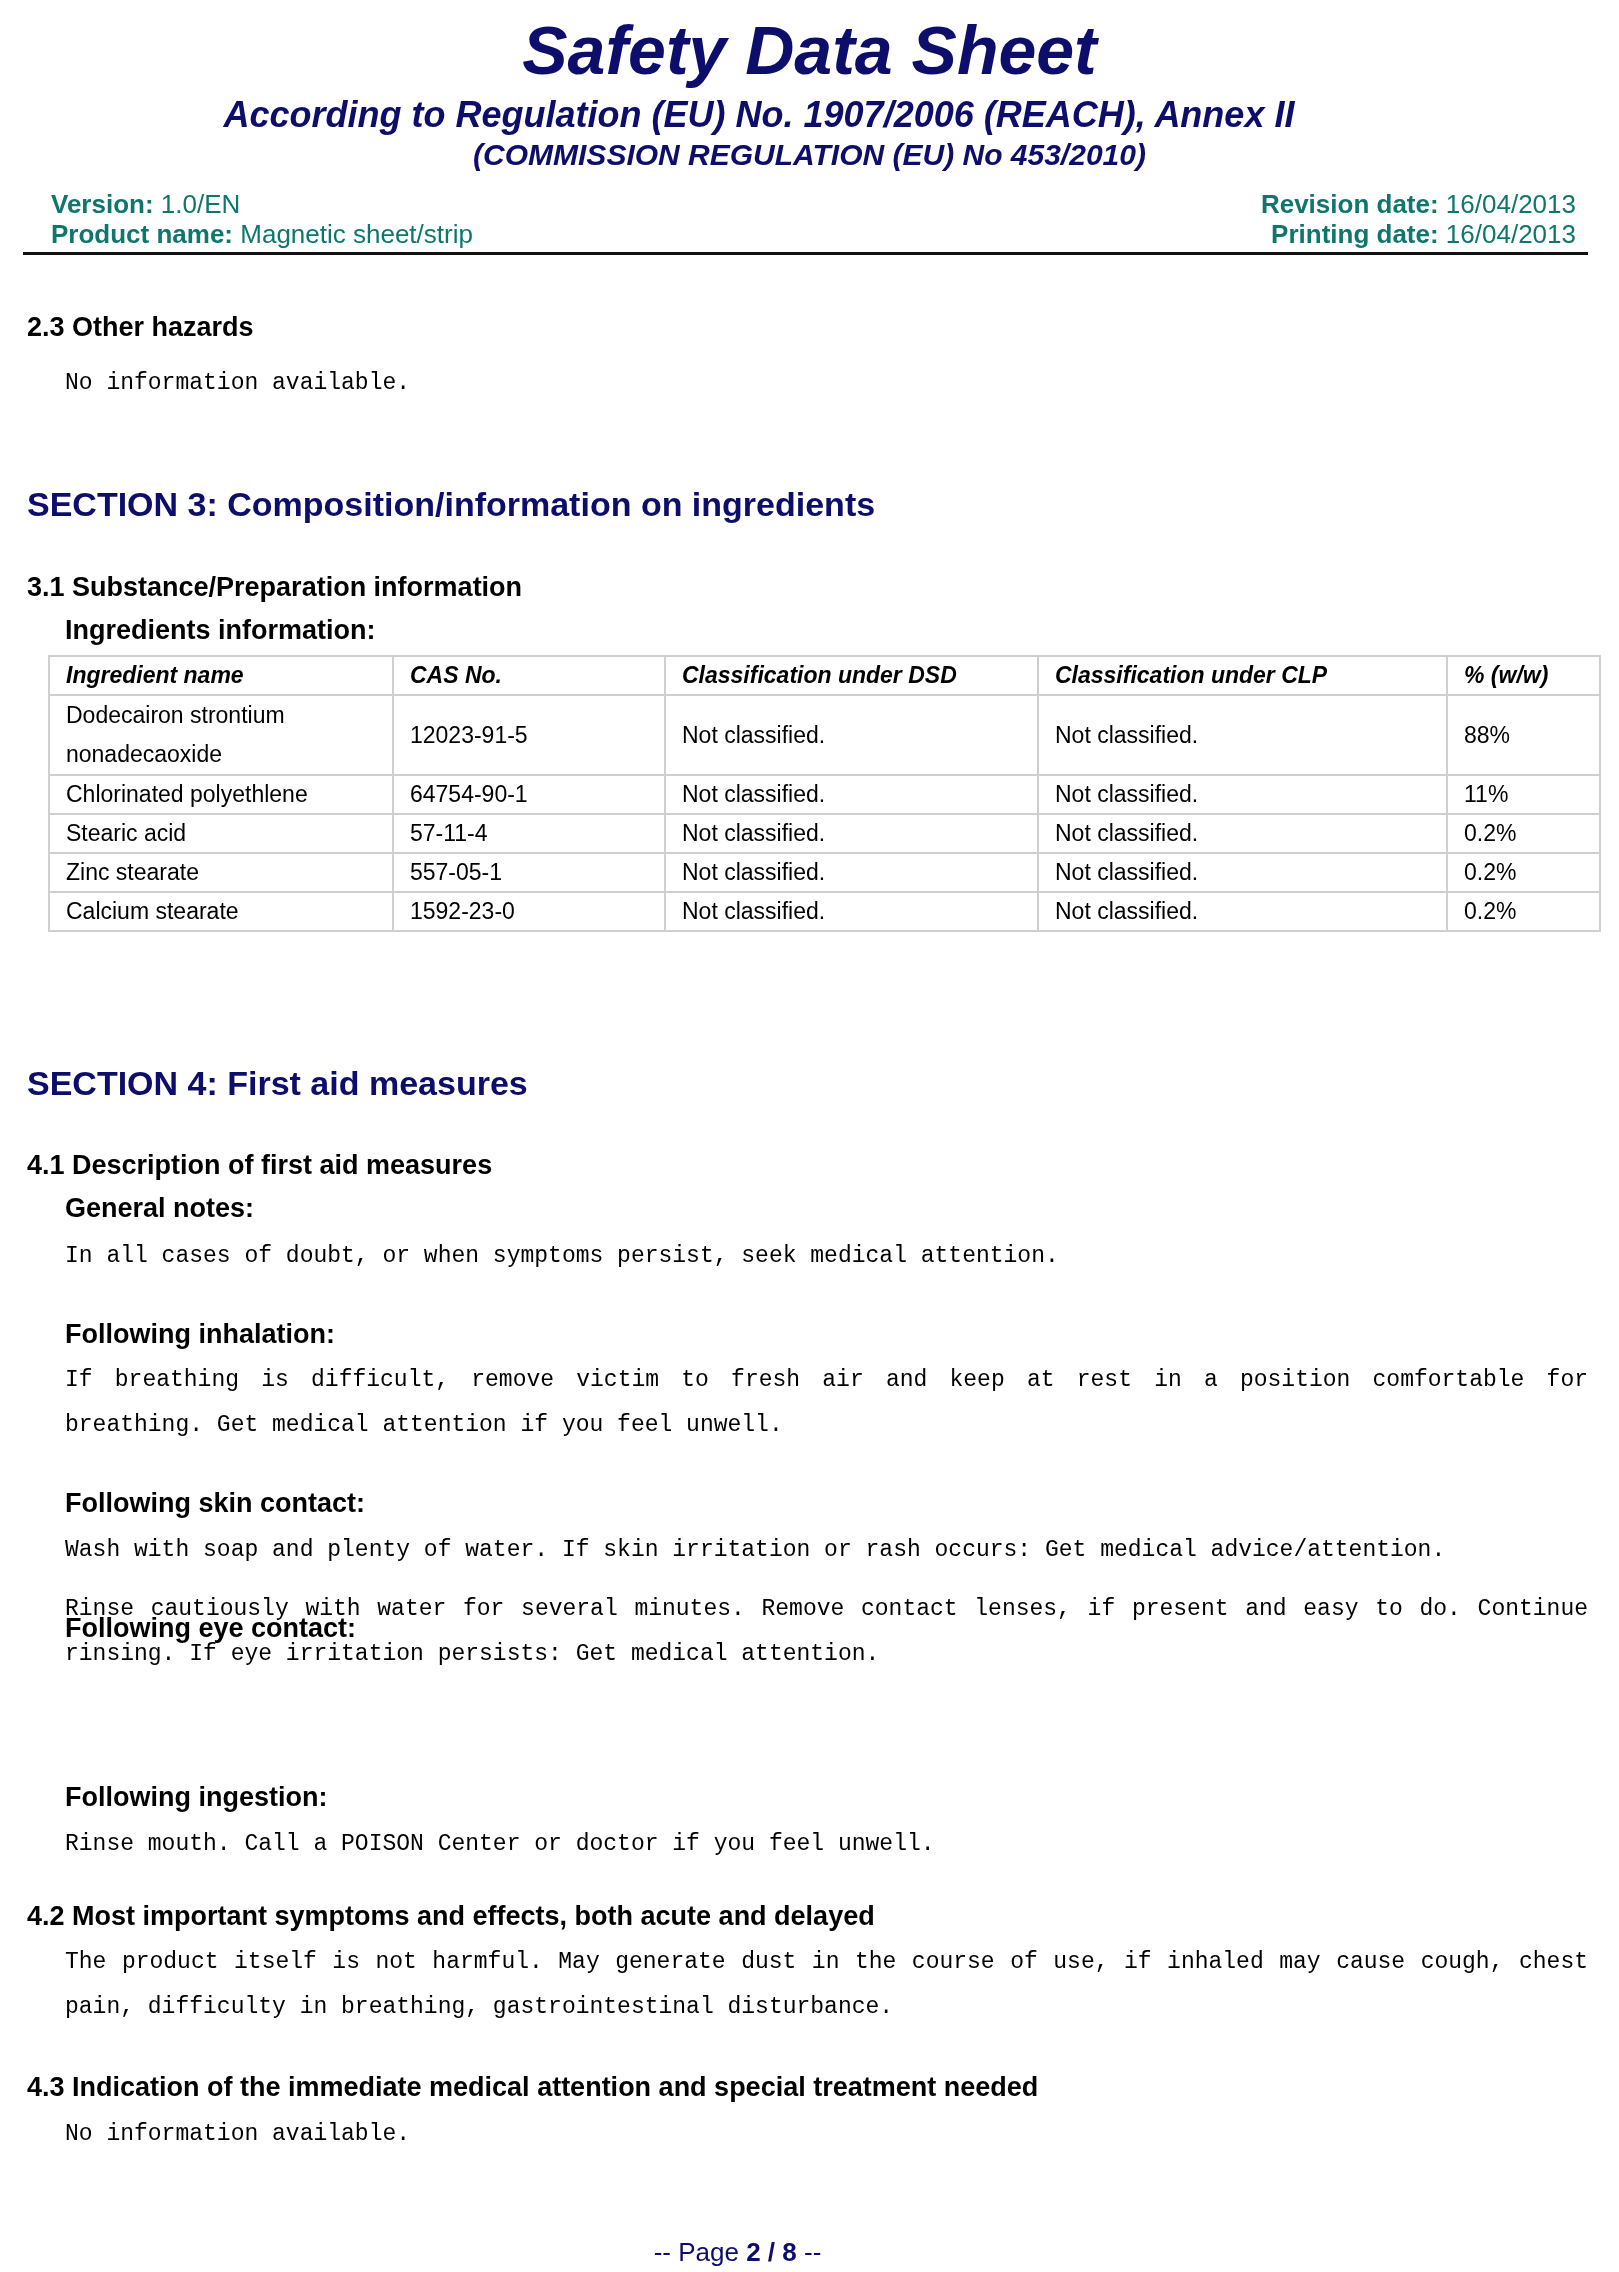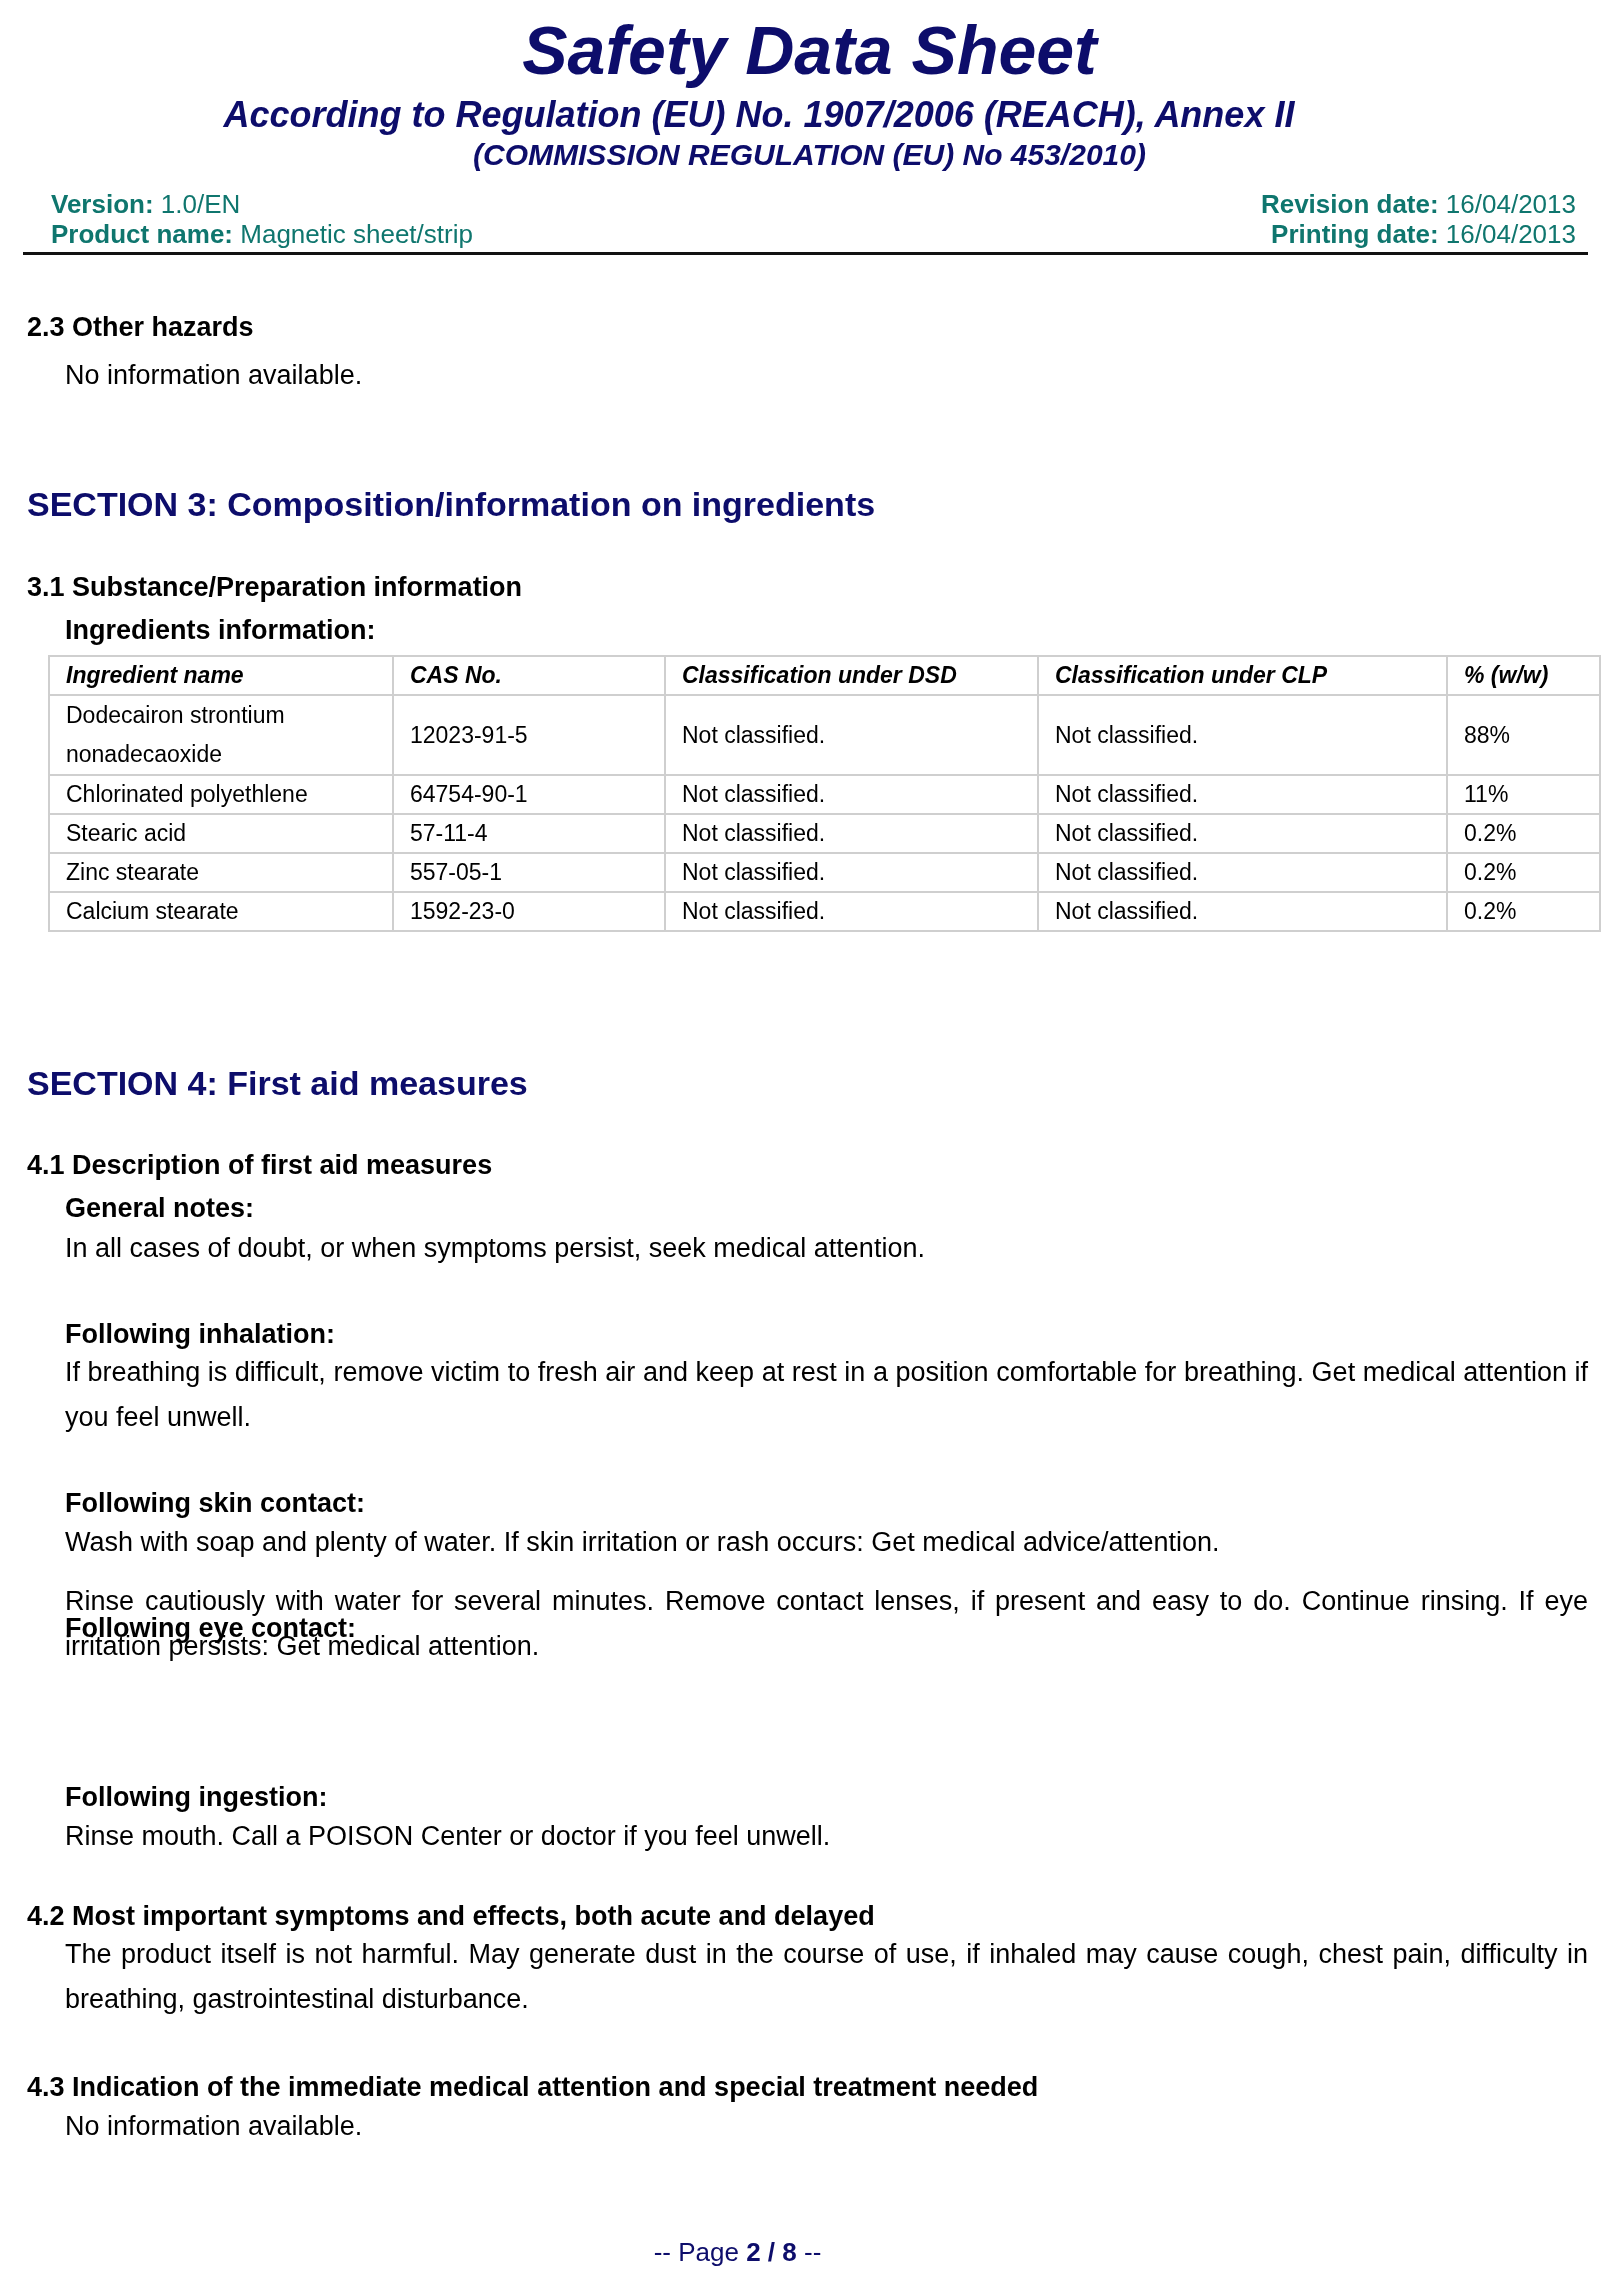--- a/index.html
+++ b/index.html
@@ -15,21 +15,21 @@
   .meta-l1 { left: 27px; top: 191px; }
   .meta-l2 { left: 27px; top: 221px; }
   .meta-r1 { right: 43px; top: 191px; text-align: center; }
   .meta-r2 { right: 43px; top: 221px; text-align: right; }
   .rule { position: absolute; left: 23px; top: 252px; width: 1565px; height: 2.9px; background: #111; }
 
   .doc { position: absolute; left: 0; top: 0; width: 1619px; font-family: "DejaVu Sans", sans-serif; }
   .sub-h { position: absolute; left: 27px; font-family: "Liberation Sans", sans-serif; font-weight: bold; font-size: 27px; line-height: 1; white-space: nowrap; }
   .sec-h { position: absolute; left: 27px; font-family: "Liberation Sans", sans-serif; font-weight: bold; font-size: 34px; color: #0d0d6b; line-height: 1; white-space: nowrap; }
   .label { position: absolute; left: 65px; font-family: "Liberation Sans", sans-serif; font-weight: bold; font-size: 27px; line-height: 1; white-space: nowrap; }
-  .para { position: absolute; left: 65px; width: 1523px; font-family: Liberation Sans, sans-serif; font-size: 27px; line-height: 45px; text-align: justify; }
+  .para { position: absolute; left: 65px; width: 1523px; font-family: Liberation Mono, monospace; font-size: 23px; line-height: 45px; text-align: justify; margin-top: 8px; }
   .para.single { white-space: nowrap; }
 
   table.ingr { position: absolute; left: 48px; top: 655px; width: 1553px; border-collapse: collapse; font-family: "Liberation Sans", sans-serif; font-size: 23px; }
   table.ingr th, table.ingr td { border: 2.2px solid #cfcfcf; padding: 0 16px; text-align: left; vertical-align: middle; }
   table.ingr th { font-weight: bold; font-style: italic; height: 37px; margin-left: 20px; }
   table.ingr td { height: 37px; }
   table.ingr tr.tall td { height: 76px; line-height: 39px; }
   .c1 { width: 310px; } .c2 { width: 238px; } .c3 { width: 339px; } .c4 { width: 375px; }
 
   .footer { position: absolute; left: 0; width: 1475px; top: 2239px; text-align: center; font-family: "Liberation Sans", sans-serif; font-size: 26px; color: #0d0d6b; line-height: 1; }

